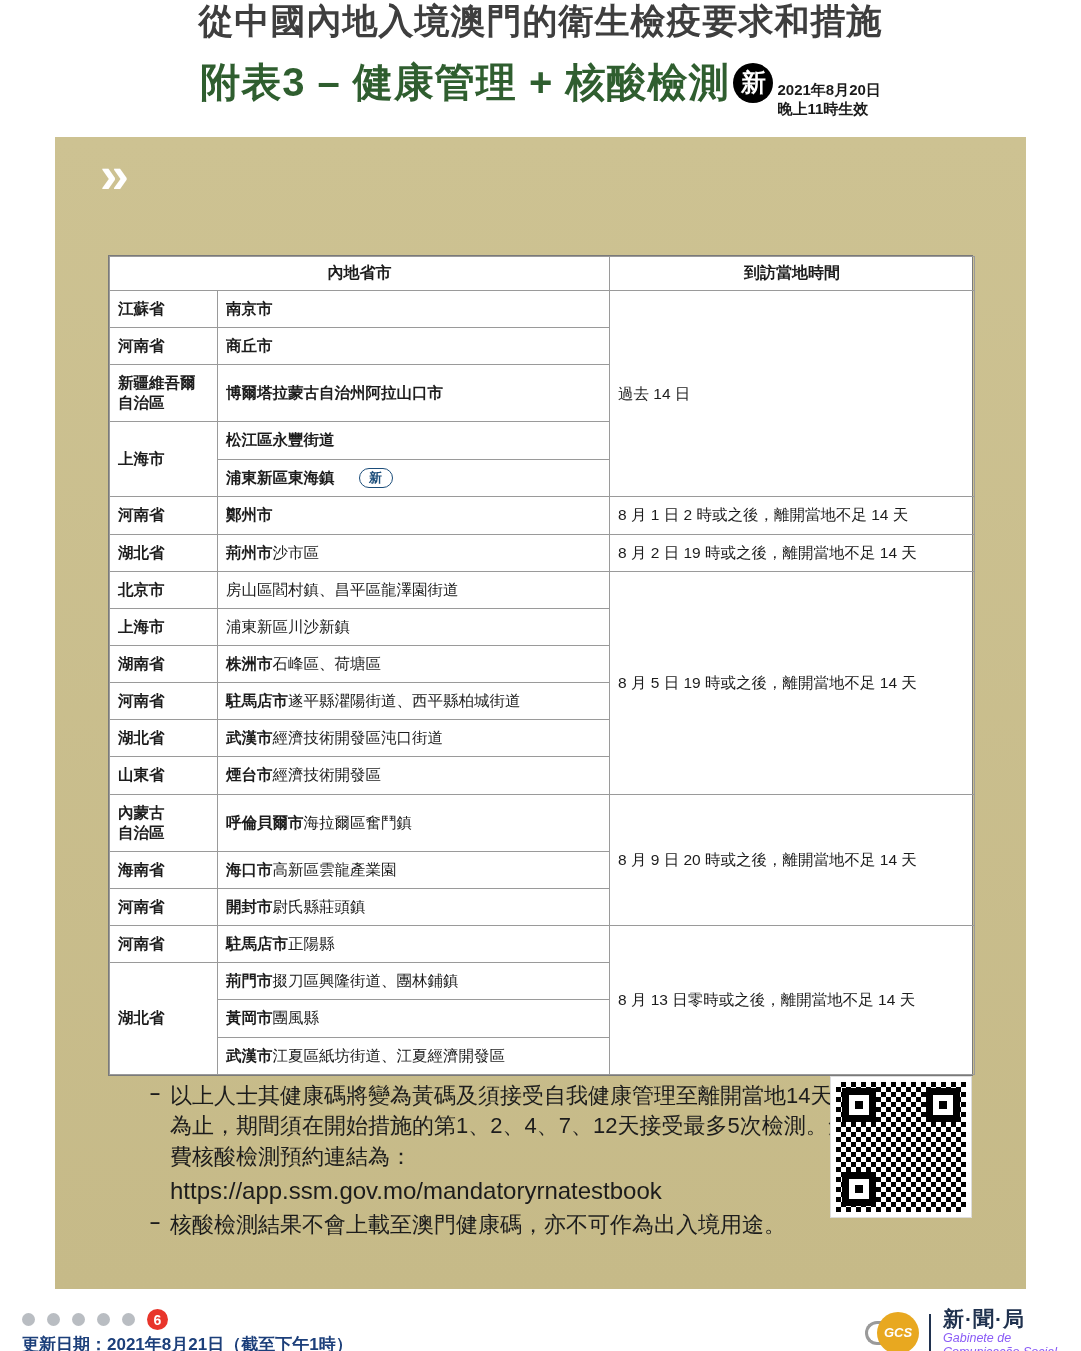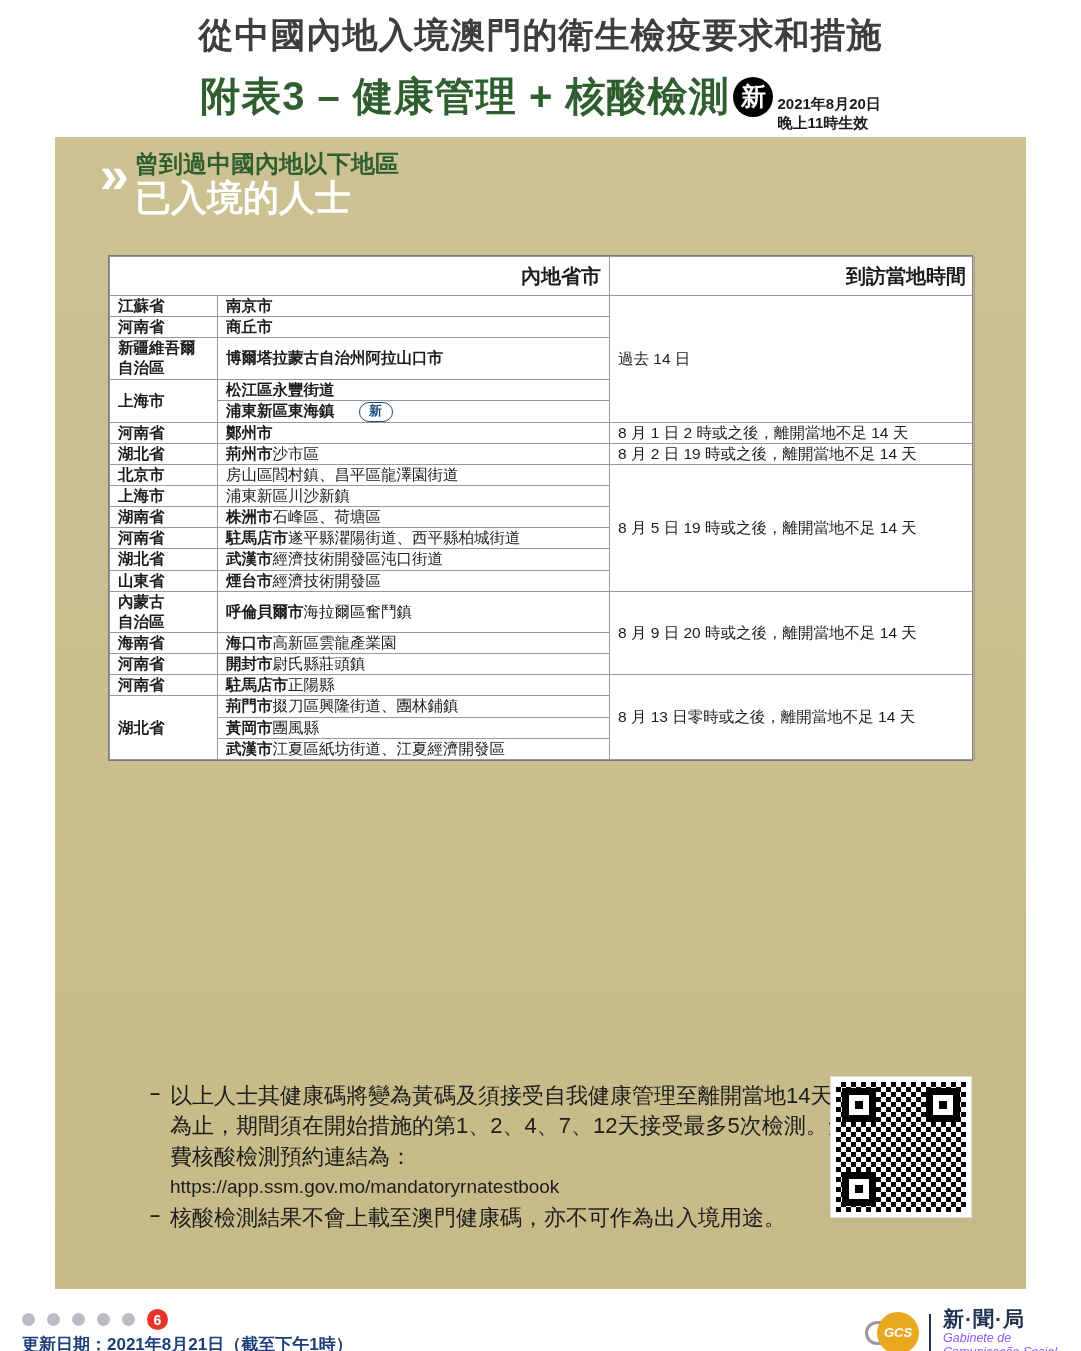--- a/index.html
+++ b/index.html
@@ -7,21 +7,20 @@
   body {
     width: 1081px; height: 1351px;
     font-family: "Liberation Sans", sans-serif;
     background: #ffffff;
     position: relative;
     overflow: hidden;
   }
 
   
   .header {
-    padding-top: 14px;
     text-align: center;
   }
   .title-main {
     font-size: 35px;
     font-weight: bold;
     color: #3e3e3e;
     letter-spacing: 1px;
     line-height: 1.2;
   }
   .title-row2 {
@@ -112,30 +111,30 @@
     background: #ffffff;
     border: 1px solid #7a7a7a;
   }
   table.main {
     border-collapse: collapse;
     width: 100%;
     table-layout: fixed;
   }
   table.main td, table.main th {
     border: 1px solid #9a9a9a;
-    padding: 0 8px;
+    padding: 8px 8px;
     font-size: 15.5px;
     color: #1c1c1c;
     vertical-align: middle;
     line-height: 1.3;
   }
   table.main th {
     font-weight: bold;
-    text-align: right;
-    font-size: 20px;
+    text-align: center;
+    font-size: 16px;
     padding: 6px 8px;
   }
   col.c-prov { width: 108px; }
   col.c-city { width: 392px; }
   col.c-time { width: 365px; }
 
   .prov {
     color: #2f6b2f;
     font-weight: bold;
     font-size: 15px;
@@ -178,21 +177,21 @@
     font-size: 18px;
     line-height: 1.35;
     flex: 0 0 auto;
   }
   .note-text {
     font-size: 22px;
     color: #1c1c1c;
     line-height: 1.38;
   }
   .note-link {
-    font-size: 19px;
+    font-size: 24px;
     color: #1c1c1c;
     line-height: 1.4;
     word-break: break-all;
   }
 
   
   .qr {
     position: absolute;
     right: 55px;
     top: 940px;
@@ -305,24 +304,20 @@
       <div>晚上11時生效</div>
     </div>
   </div>
 </div>
 
 <div class="card">
   <div class="card-inner-shadow"></div>
 
   <div class="sec-head">
     <div class="chev">»</div>
-    <div>
-      <div class="sec-l1">曾到過中國內地以下地區</div>
-      <div class="sec-l2">已入境的人士</div>
-    </div>
   </div>
 
   <div class="tbl-wrap">
     <table class="main">
       <colgroup>
         <col class="c-prov">
           <col class="c-city">
           <col class="c-time">
       </colgroup>
       <thead>

